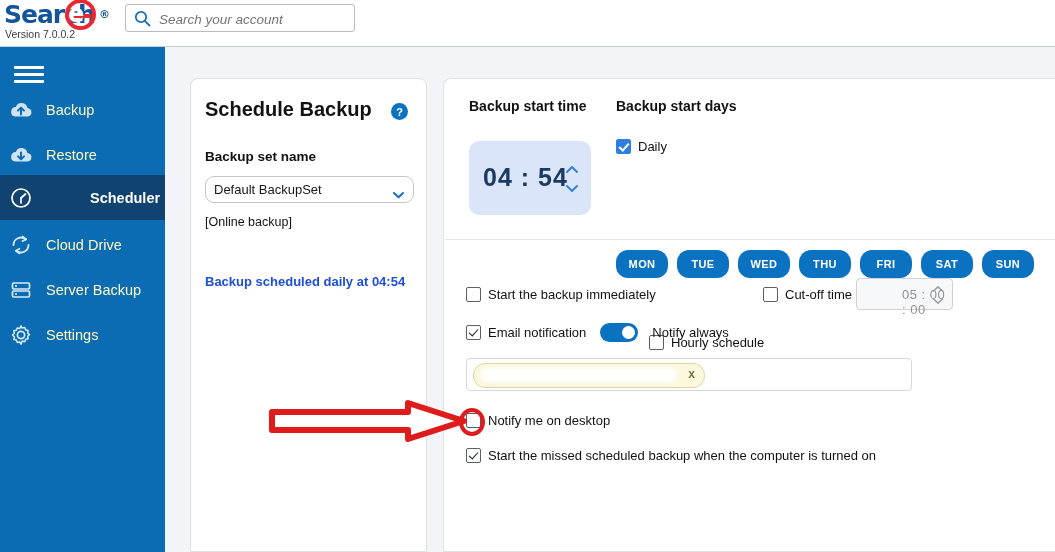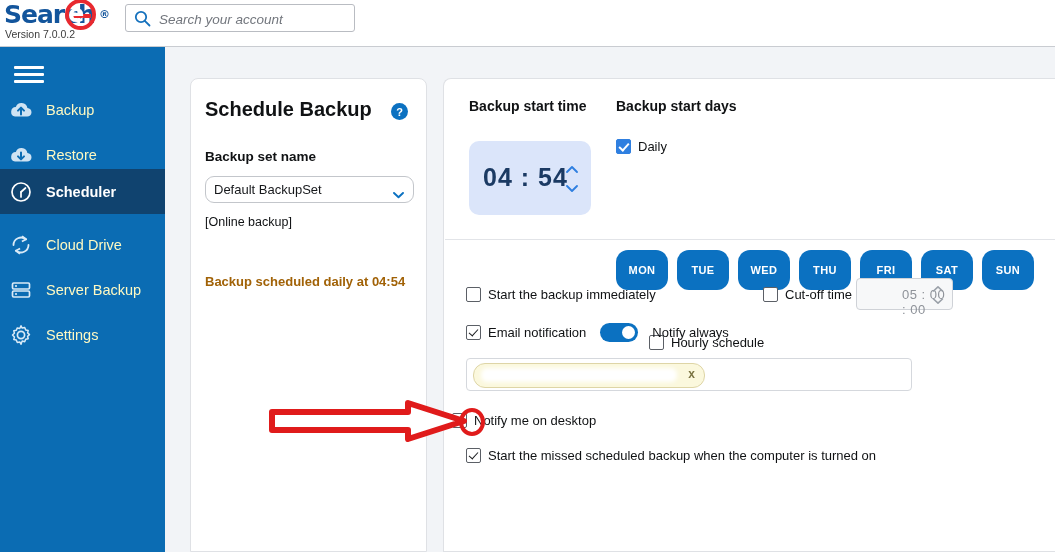--- a/index.html
+++ b/index.html
@@ -149,21 +149,21 @@
   .chev-down {
     position: absolute; right: 9px; top: 8px;
     width: 11px; height: 7px;
   }
   .online-tag {
     position: absolute; left: 14px; top: 136px;
     font-size: 12.5px; color: #101214;
   }
   .sched-note {
     position: absolute; left: 14px; top: 195px;
-    font-size: 13px; font-weight: bold; color: #a16207;
+    font-size: 13px; font-weight: bold; color: #1d4ed8;
   }
 
   
   .card-right {
     position: absolute; left: 443px; top: 78px;
     width: 612px; height: 474px;
     background: #ffffff;
     border: 1px solid #dfe1e5; border-right: none;
     border-top-left-radius: 8px;
     box-sizing: border-box;
@@ -201,21 +201,21 @@
   }
   .cb.checked-dark::after {
     content: ""; position: absolute; left: 4px; top: 1px;
     width: 4px; height: 8px; border: solid #1a1c1f;
     border-width: 0 1.8px 1.8px 0; transform: rotate(42deg);
   }
   .cb-text { font-size: 13px; color: #101214; margin-left: 7px; white-space: nowrap; }
 
   .day-pill {
     position: absolute; top: 171px;
-    width: 52px; height: 40px; border-radius: 12px;
+    width: 52px; height: 28px; border-radius: 12px;
     background: #0b71c1; color: #ffffff;
     font-size: 11px; font-weight: bold; letter-spacing: 0.4px;
     display: flex; align-items: center; justify-content: center;
     cursor: pointer;
   }
 
   .divider {
     position: absolute; left: 1px; top: 160px;
     width: 610px; height: 1px; background: #e2e4e8;
   }
@@ -326,21 +326,21 @@
     <div class="nav-item" style="top:85px;">
       <span class="nav-icon">
         <svg width="24" height="22" viewBox="0 0 24 22">
           <path d="M6 17.5h12a4.3 4.3 0 0 0 .4-8.6A6 6 0 0 0 6.8 8 4.8 4.8 0 0 0 6 17.5z" fill="#cfe3f3"></path>
           <path d="M12 8.6v6M12 15.4l3-3M12 15.4l-3-3" stroke="#0b6cb3" stroke-width="2" fill="none" stroke-linecap="round"></path>
         </svg>
       </span>
       <span class="nav-label">Restore</span>
     </div>
 
-    <div class="nav-item active" style="top:122px;">
+    <div class="nav-item active" style="top:128px;gap:44px;">
       <span class="nav-icon">
         <svg width="24" height="24" viewBox="0 0 24 24">
           <circle cx="12" cy="12" r="9" fill="none" stroke="#ffffff" stroke-width="1.7"></circle>
           <path d="M12 12L16.5 8" stroke="#ffffff" stroke-width="1.7" stroke-linecap="round"></path>
           <path d="M12 12v5" stroke="#ffffff" stroke-width="1.7" stroke-linecap="round"></path>
         </svg>
       </span>
       <span class="nav-label">Scheduler</span>
     </div>
 
@@ -459,21 +459,21 @@
       <span class="cb-text" style="margin-left:14px;">Notify always</span>
     </div>
 
     <div class="email-field">
       <span class="email-chip">
         <span class="chip-blur"></span>
         <span class="chip-x">x</span>
       </span>
     </div>
 
-    <div class="opt-row" style="left:8px; top:334px;align-items:center;">
+    <div class="opt-row" style="left:22px; top:334px;align-items:center;">
       <span class="cb"></span>
       <span class="cb-text">Notify me on desktop</span>
     </div>
 
     <div class="opt-row" style="left:22px; top:369px;">
       <span class="cb checked-dark"></span>
       <span class="cb-text">Start the missed scheduled backup when the computer is turned on</span>
     </div>
   </div>
 

